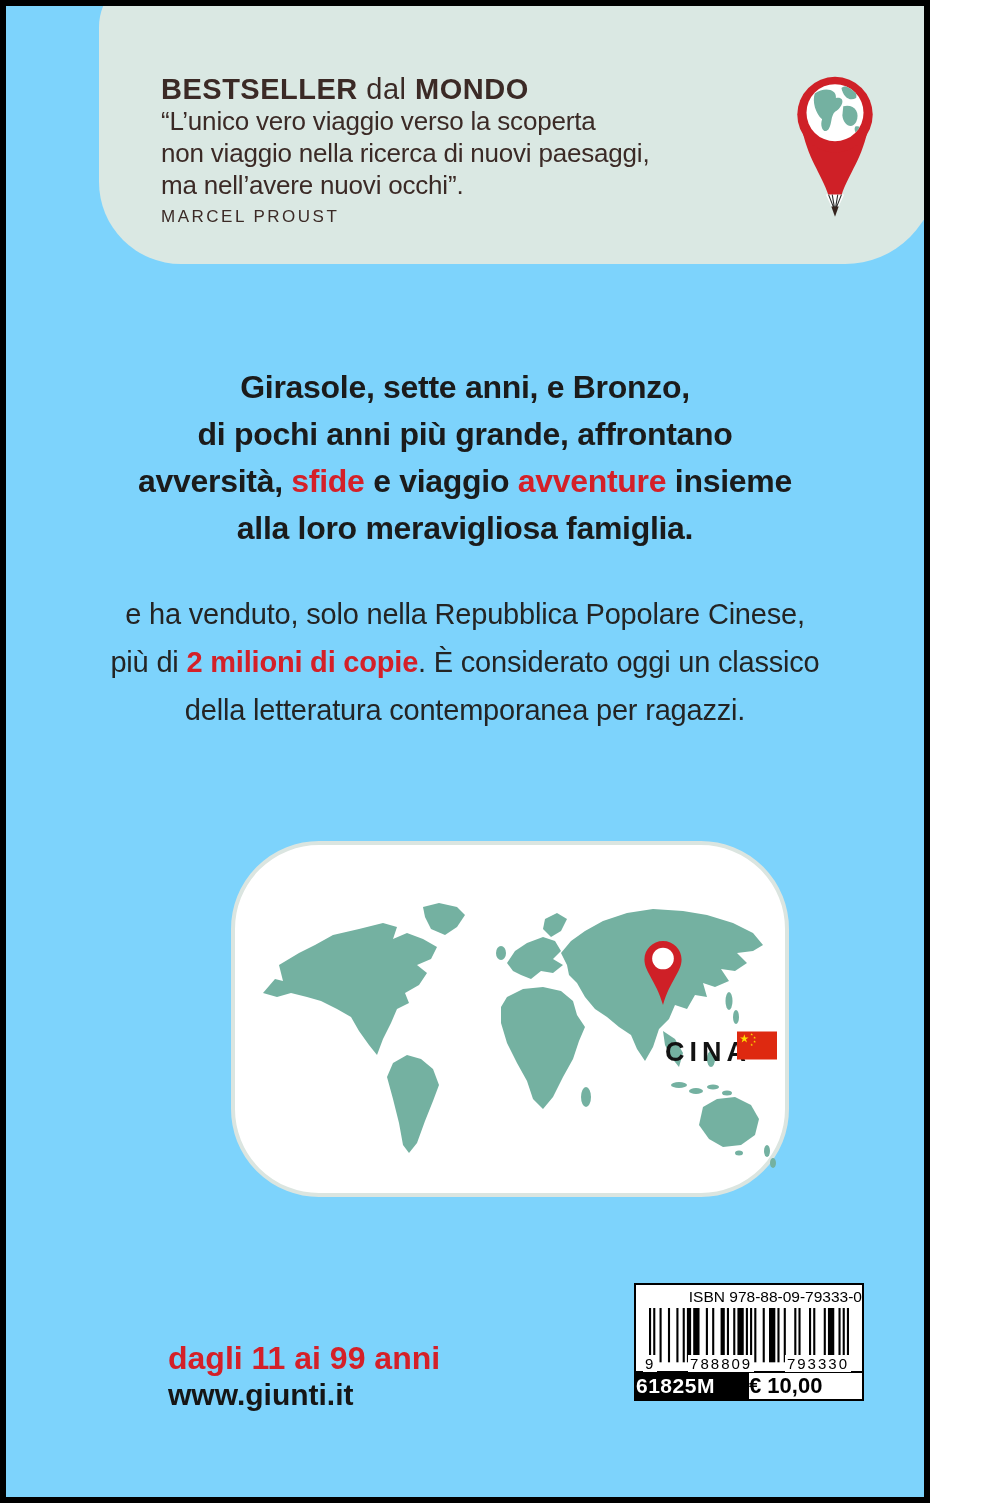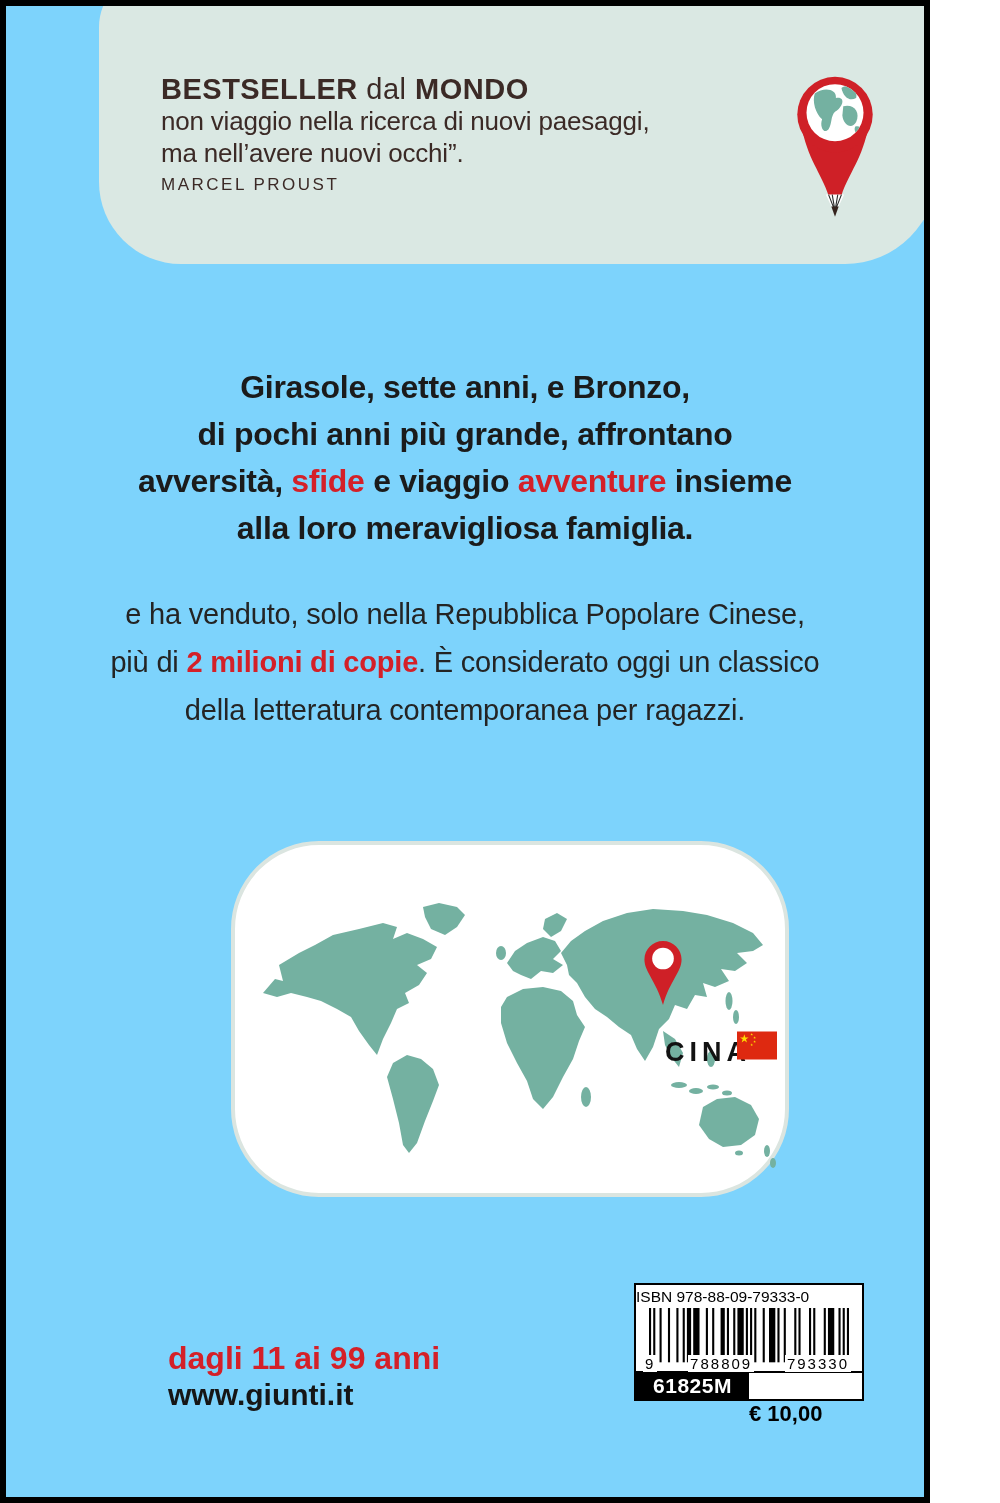--- a/index.html
+++ b/index.html
@@ -42,44 +42,45 @@
     letter-spacing:5px;color:#121212;}
   .china-flag{position:absolute;left:502px;top:186px;width:40px;height:29px;}
   
   .age-range{position:absolute;left:162px;top:1334px;font-size:32px;font-weight:700;color:var(--accent);}
   .website{position:absolute;left:162px;top:1372px;font-size:30px;font-weight:700;color:#161616;}
   
   .barcode-box{
     position:absolute;left:628px;top:1277px;width:230px;height:118px;box-sizing:border-box;
     background:#fff;border:2px solid #000;display:flex;flex-direction:column;
   }
-  .isbn{text-align:left;font-size:15.5px;padding-top:3px;color:#000;}
+  .isbn{text-align:right;font-size:15.5px;padding-top:3px;color:#000;}
   .bars-wrap{position:relative;flex:1;margin:2px 13px 0 13px;}
   .bars-wrap svg{position:absolute;inset:0;width:100%;height:100%;}
   .bc-digits{position:absolute;left:-6px;right:-2px;bottom:-1px;display:flex;
     justify-content:space-between;font-size:15px;color:#000;}
   .bc-digits span{background:#fff;padding:0 2px;letter-spacing:2px;}
   .bc-bottom{display:flex;height:26px;border-top:2px solid #000;}
   .bc-code{width:113px;background:#000;color:#fff;font-weight:700;font-size:21px;
-    text-align:center;line-height:25px;letter-spacing:.5px;}
+    text-align:left;line-height:25px;letter-spacing:.5px;}
   .bc-price{flex:1;background:#fff;color:#000;font-weight:700;font-size:22px;
-    line-height:25px;margin-top:28px;}
+    line-height:25px;}
 </style>
 </head>
 <body>
 
 <div class="page">
 
   <div class="header-box">
     <div class="header-content">
       <div class="hdr-title">
         <span class="b">BESTSELLER</span>
         <span class="m">dal</span>
         <span class="b">MONDO</span>
       </div>
+      <div class="quote-line">“L’unico vero viaggio verso la scoperta</div>
       <div class="quote-line">non viaggio nella ricerca di nuovi paesaggi,</div>
       <div class="quote-line">ma nell’avere nuovi occhi”.</div>
       <div class="attribution">MARCEL PROUST</div>
     </div>
 
     <svg class="pencil-pin" viewBox="0 0 100 158">
       <path d="M13,57 C20,96 35,110 43,135 L57,135 C65,110 80,96 87,57 Z" fill="#cf2027"></path>
       <circle cx="50" cy="47" r="41" fill="#cf2027"></circle>
       <path d="M40,134 L60,134 L50,155 Z" fill="#fdfdfd"></path>
       <path d="M43,134 L50,152 M47,134 L50,152 M53,134 L50,152 M57,134 L50,152" stroke="#2b2b2b" stroke-width="1.2" fill="none"></path>

